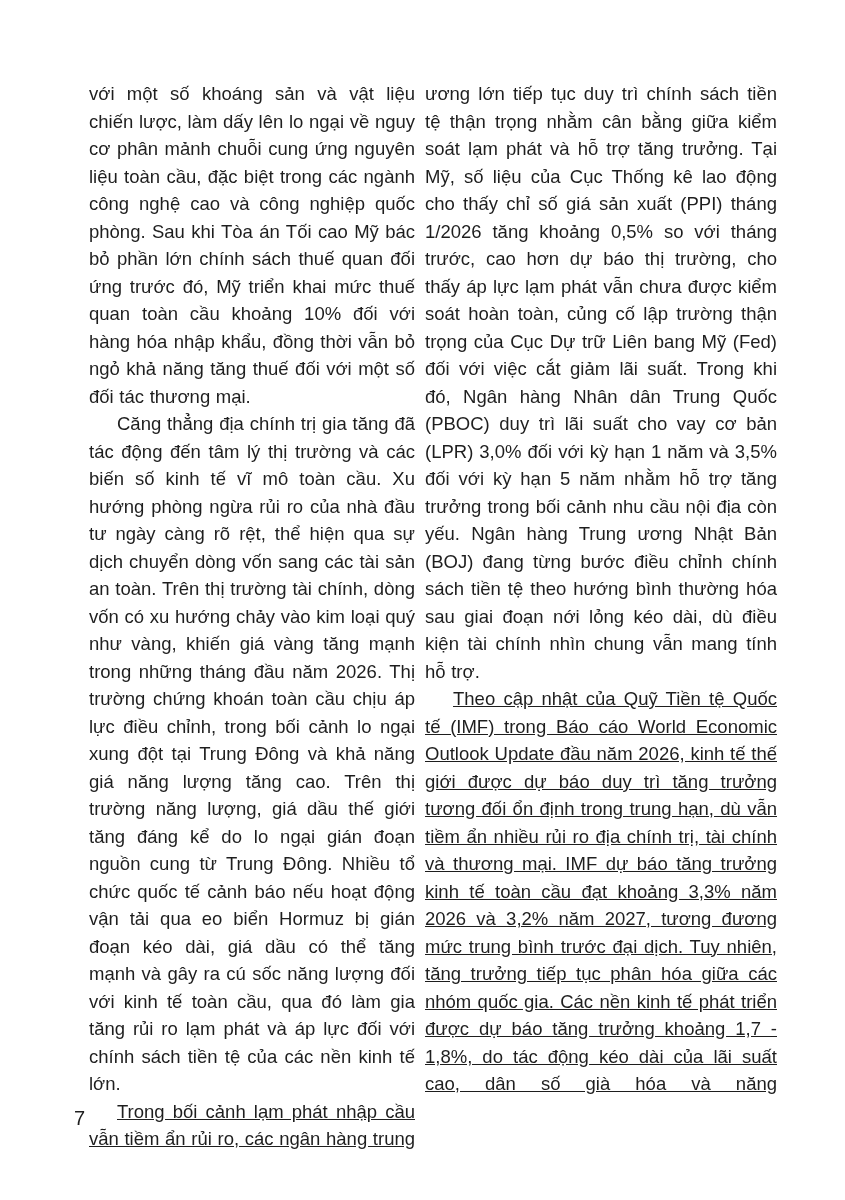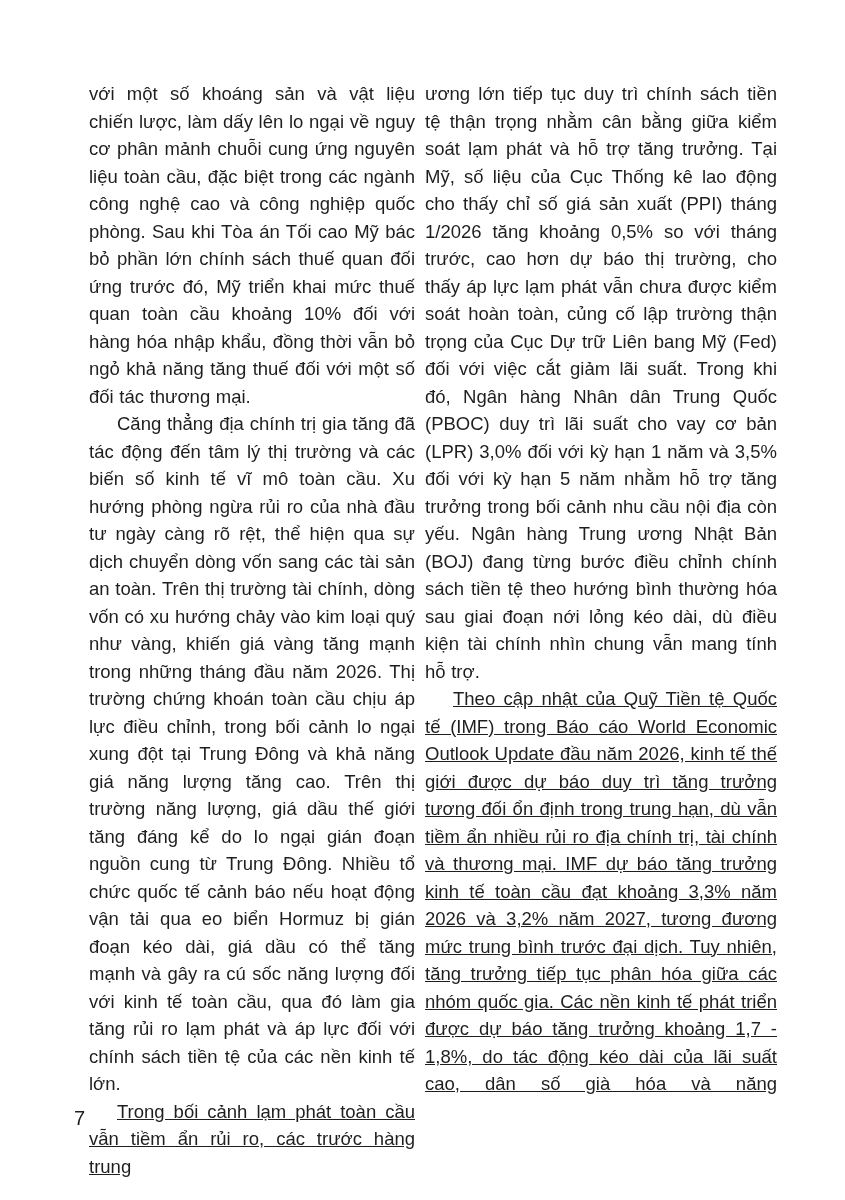--- a/index.html
+++ b/index.html
@@ -54,21 +54,21 @@
 </style>
 </head>
 <body>
 
 <div class="page">
 
   <div class="text-columns">
     <div class="col col-left">
         <p class="para">với một số khoáng sản và vật liệu chiến lược, làm dấy lên lo ngại về nguy cơ phân mảnh chuỗi cung ứng nguyên liệu toàn cầu, đặc biệt trong các ngành công nghệ cao và công nghiệp quốc phòng. Sau khi Tòa án Tối cao Mỹ bác bỏ phần lớn chính sách thuế quan đối ứng trước đó, Mỹ triển khai mức thuế quan toàn cầu khoảng 10% đối với hàng hóa nhập khẩu, đồng thời vẫn bỏ ngỏ khả năng tăng thuế đối với một số đối tác thương mại.</p>
         <p class="para indent">Căng thẳng địa chính trị gia tăng đã tác động đến tâm lý thị trường và các biến số kinh tế vĩ mô toàn cầu. Xu hướng phòng ngừa rủi ro của nhà đầu tư ngày càng rõ rệt, thể hiện qua sự dịch chuyển dòng vốn sang các tài sản an toàn. Trên thị trường tài chính, dòng vốn có xu hướng chảy vào kim loại quý như vàng, khiến giá vàng tăng mạnh trong những tháng đầu năm 2026. Thị trường chứng khoán toàn cầu chịu áp lực điều chỉnh, trong bối cảnh lo ngại xung đột tại Trung Đông và khả năng giá năng lượng tăng cao. Trên thị trường năng lượng, giá dầu thế giới tăng đáng kể do lo ngại gián đoạn nguồn cung từ Trung Đông. Nhiều tổ chức quốc tế cảnh báo nếu hoạt động vận tải qua eo biển Hormuz bị gián đoạn kéo dài, giá dầu có thể tăng mạnh và gây ra cú sốc năng lượng đối với kinh tế toàn cầu, qua đó làm gia tăng rủi ro lạm phát và áp lực đối với chính sách tiền tệ của các nền kinh tế lớn.</p>
-        <p class="para indent fill-last">Trong bối cảnh lạm phát toàn cầu vẫn tiềm ẩn rủi ro, các trước hàng trung</p>
+        <p class="para indent fill-last">Trong bối cảnh lạm phát nhập cầu vẫn tiềm ẩn rủi ro, các ngân hàng trung</p>
       </div>
     <div class="col col-right">
         <p class="para">ương lớn tiếp tục duy trì chính sách tiền tệ thận trọng nhằm cân bằng giữa kiểm soát lạm phát và hỗ trợ tăng trưởng. Tại Mỹ, số liệu của Cục Thống kê lao động cho thấy chỉ số giá sản xuất (PPI) tháng 1/2026 tăng khoảng 0,5% so với tháng trước, cao hơn dự báo thị trường, cho thấy áp lực lạm phát vẫn chưa được kiểm soát hoàn toàn, củng cố lập trường thận trọng của Cục Dự trữ Liên bang Mỹ (Fed) đối với việc cắt giảm lãi suất. Trong khi đó, Ngân hàng Nhân dân Trung Quốc (PBOC) duy trì lãi suất cho vay cơ bản (LPR) 3,0% đối với kỳ hạn 1 năm và 3,5% đối với kỳ hạn 5 năm nhằm hỗ trợ tăng trưởng trong bối cảnh nhu cầu nội địa còn yếu. Ngân hàng Trung ương Nhật Bản (BOJ) đang từng bước điều chỉnh chính sách tiền tệ theo hướng bình thường hóa sau giai đoạn nới lỏng kéo dài, dù điều kiện tài chính nhìn chung vẫn mang tính hỗ trợ.</p>
         <p class="para indent fill-last">Theo cập nhật của Quỹ Tiền tệ Quốc tế (IMF) trong Báo cáo World Economic Outlook Update đầu năm 2026, kinh tế thế giới được dự báo duy trì tăng trưởng tương đối ổn định trong trung hạn, dù vẫn tiềm ẩn nhiều rủi ro địa chính trị, tài chính và thương mại. IMF dự báo tăng trưởng kinh tế toàn cầu đạt khoảng 3,3% năm 2026 và 3,2% năm 2027, tương đương mức trung bình trước đại dịch. Tuy nhiên, tăng trưởng tiếp tục phân hóa giữa các nhóm quốc gia. Các nền kinh tế phát triển được dự báo tăng trưởng khoảng 1,7 - 1,8%, do tác động kéo dài của lãi suất cao, dân số già hóa và năng</p>
       </div>
   </div>
 
   <div class="page-number">7</div>
 
 </div>

